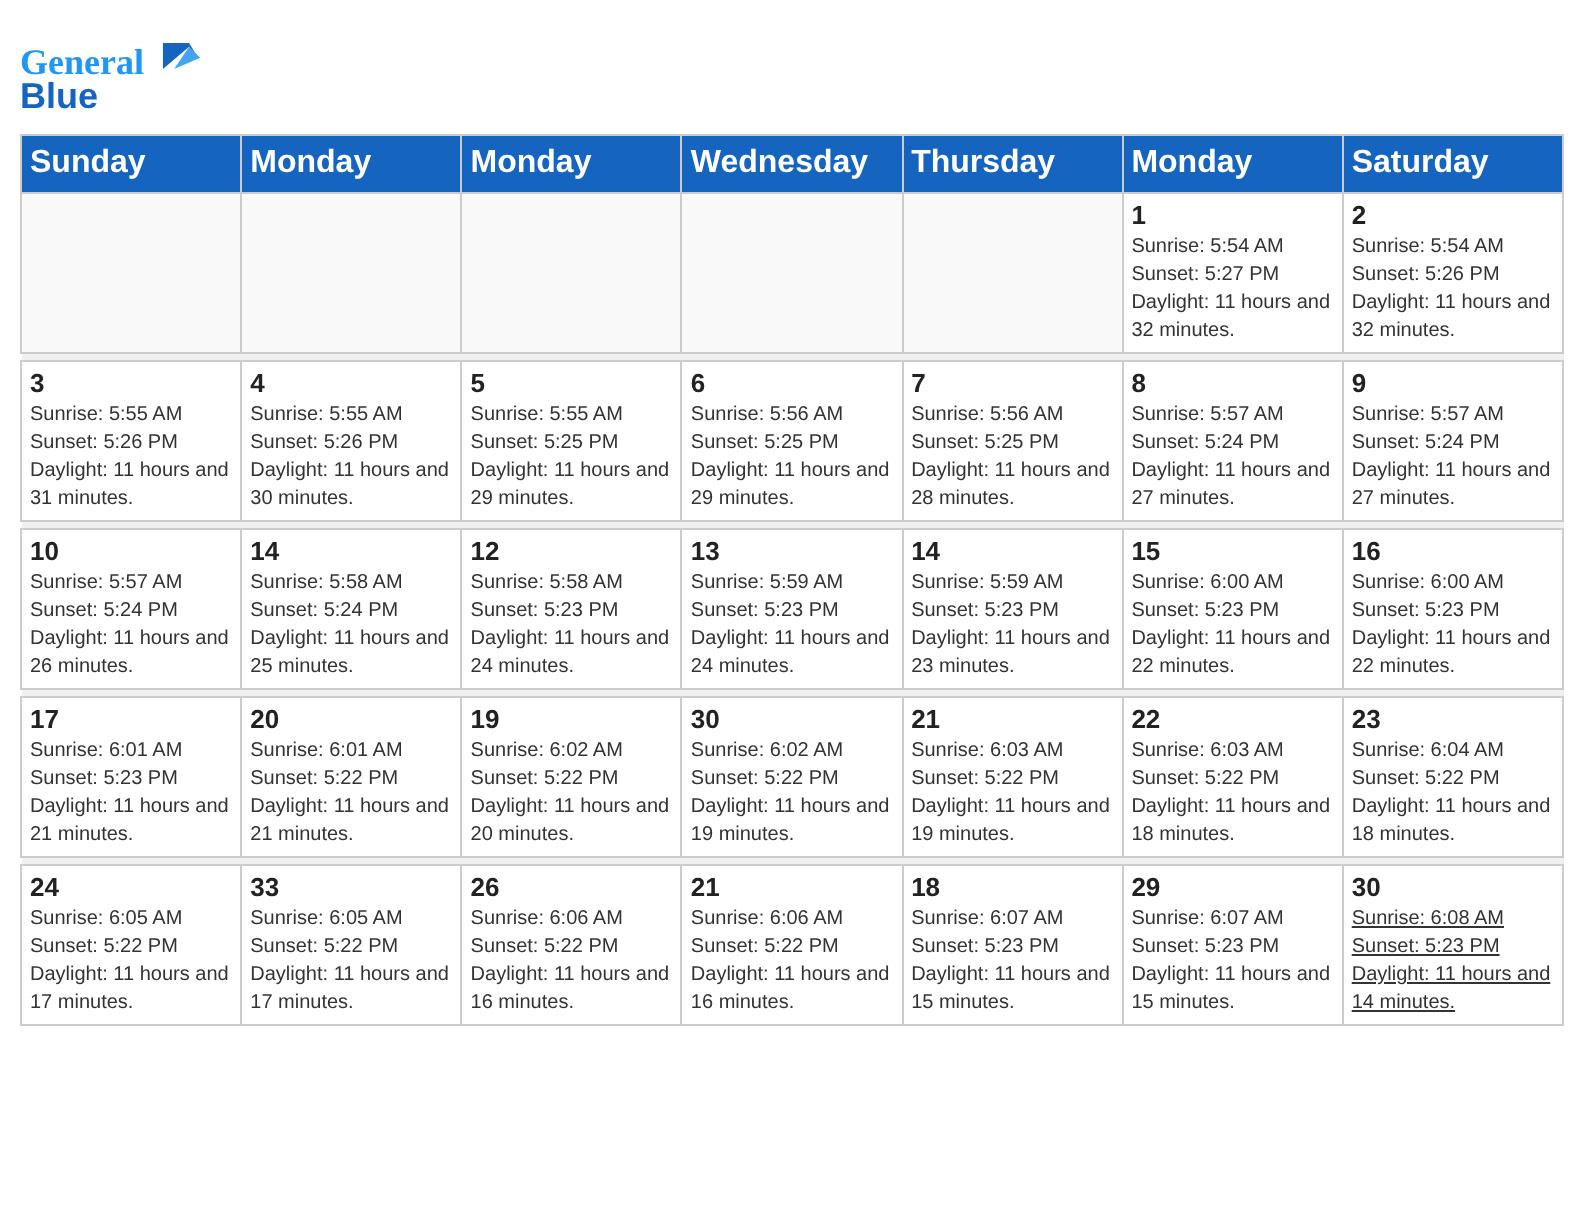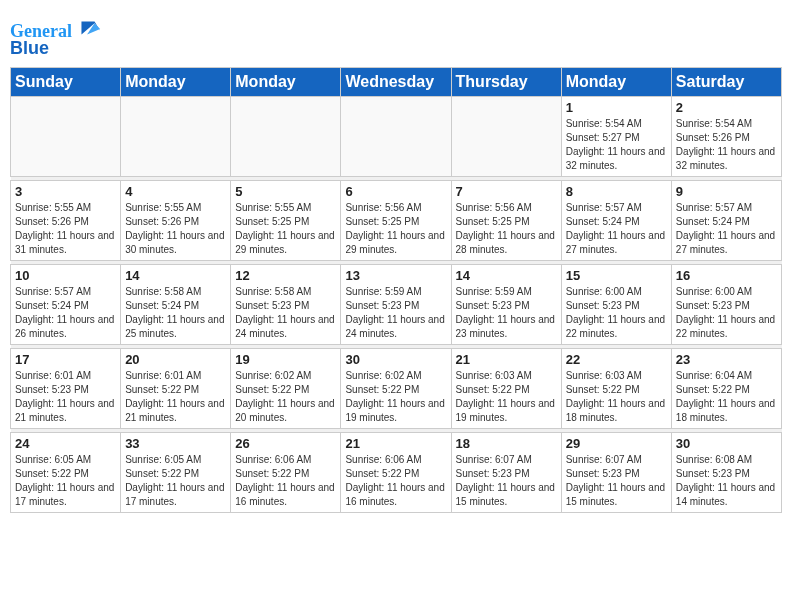--- a/index.html
+++ b/index.html
@@ -348,19 +348,19 @@
 Daylight: 11 hours and 15 minutes.</div>
         </td>
         <td>
           <span class="day-number">29</span>
           <div class="day-info" style="white-space: pre-line;">Sunrise: 6:07 AM
 Sunset: 5:23 PM
 Daylight: 11 hours and 15 minutes.</div>
         </td>
         <td>
           <span class="day-number">30</span>
-          <div class="day-info" style="white-space: pre-line;">Sunrise: 6:08 AM
+          <div class="day-info" style="white-space: pre-line; text-decoration: underline;">Sunrise: 6:08 AM
 Sunset: 5:23 PM
 Daylight: 11 hours and 14 minutes.</div>
         </td>
       </tr>
     </tbody>
 </table>
 
 </body></html>

